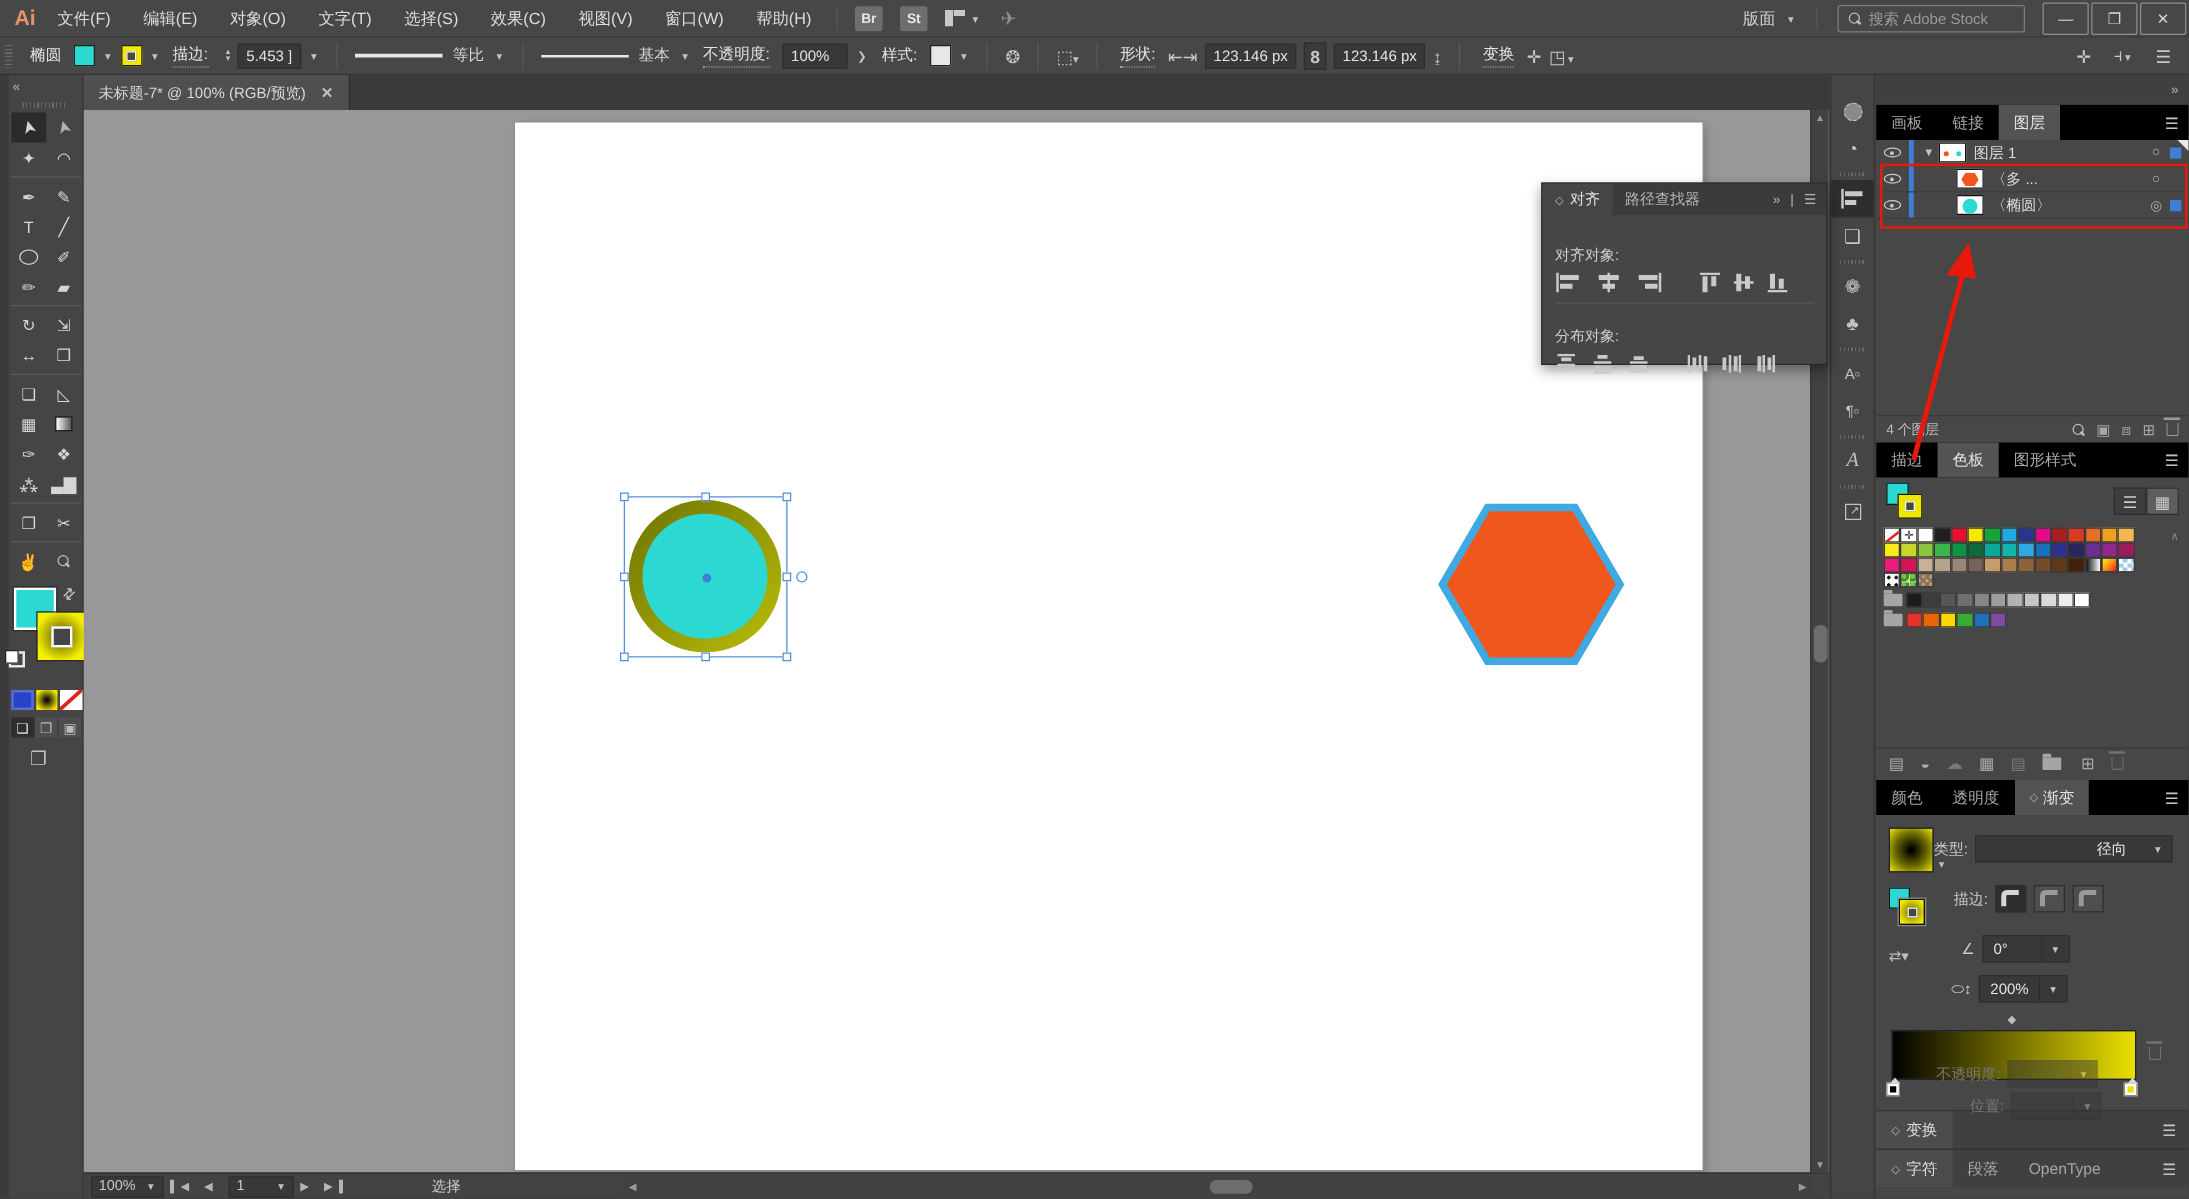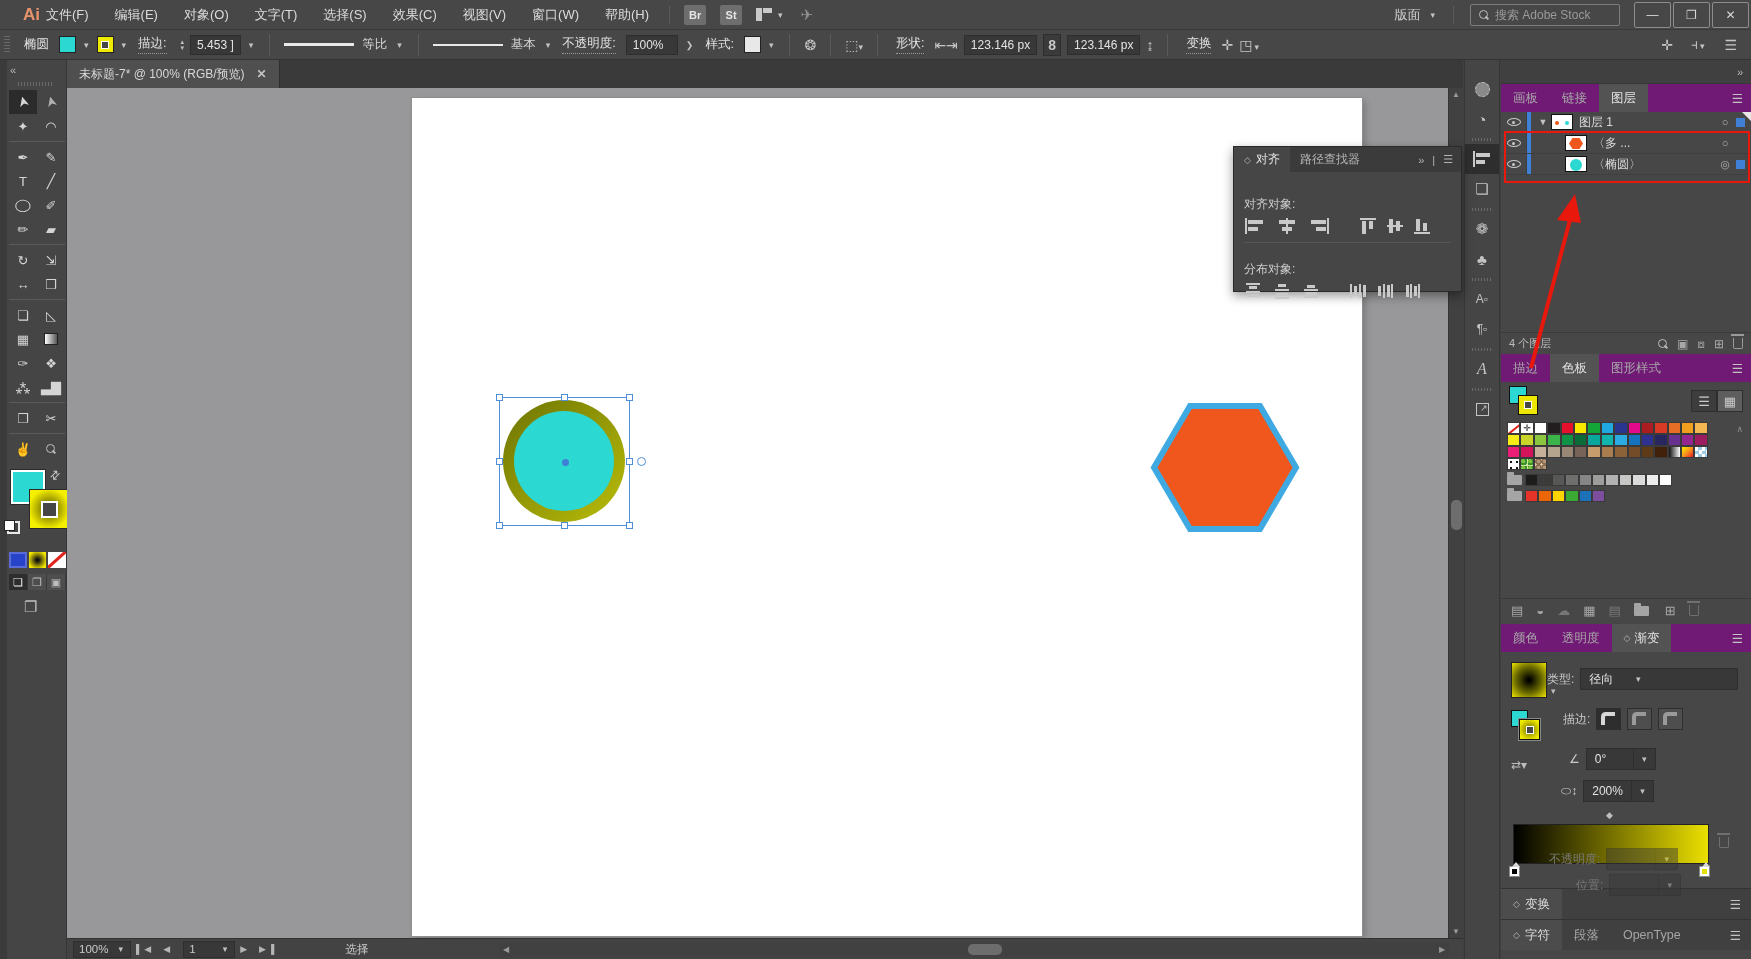--- a/index.html
+++ b/index.html
@@ -6,21 +6,21 @@
     --chrome:#474747; --chrome2:#404040; --edge:#333; --darker:#2c2c2c;
     --field:#383838; --text:#d6d6d6; --dim:#9e9e9e; --tab:#545454;
     --accent:#4f8fd8; --red:#e8180c; --paste:#98989a;
   }
   *{box-sizing:border-box;margin:0;padding:0;font-family:"Liberation Sans",sans-serif;}
   body{background:#222;}
   #app{position:relative;width:1751px;height:959px;background:var(--chrome2);overflow:hidden;color:var(--text);font-size:13px;}
 
   
   .menubar{position:absolute;left:0;top:0;width:1751px;height:30px;background:var(--chrome);display:flex;align-items:center;border-bottom:1px solid #393939;}
-  .ai-logo{width:40px;text-align:right;font-weight:bold;font-size:17px;color:#e8926a;}
+  .ai-logo{width:40px;text-align:center;font-weight:bold;font-size:17px;color:#e8926a;}
   .menus{display:flex;gap:26px;margin-left:6px;}
   .menus span{color:#dcdcdc;cursor:default;}
   .mb-sep{width:1px;height:18px;background:#5a5a5a;margin:0 14px 0 20px;}
   .sq-btn{width:22px;height:20px;background:#6e6e6e;color:#e6e6e6;font-size:11px;font-weight:bold;display:flex;align-items:center;justify-content:center;border-radius:2px;margin-right:14px;}
   .ws-icon{display:inline-flex;align-items:center;gap:4px;color:#c9c9c9;margin-right:16px;}
   .ws-glyph{display:inline-block;width:16px;height:13px;background:linear-gradient(90deg,#c9c9c9 6px,transparent 6px),linear-gradient(#c9c9c9 5px,transparent 5px);background-size:16px 13px, 9px 13px;background-position:0 0,7px 0;background-repeat:no-repeat;border:0;}
   .rocket{color:#8f8f8f;font-size:15px;margin-right:10px;}
   .mb-right{margin-left:auto;display:flex;align-items:center;}
   .mb-sep2{width:1px;height:18px;background:#5a5a5a;margin:0 16px;}
   .ws-label{color:#d0d0d0;display:flex;align-items:center;gap:8px;}
@@ -131,21 +131,21 @@
   .strip-dots{width:20px;height:3px;margin:4px auto 3px;background:repeating-linear-gradient(90deg,#6a6a6a 0 1px,transparent 1px 3px);}
   .strip-ic{width:34px;height:30px;display:flex;align-items:center;justify-content:center;color:#c3c3c3;font-size:15px;}
   .strip-ic.active{background:#2e2e2e;}
   .strip-ic svg rect{fill:#c9c9c9;}
   .dashed-circle{width:15px;height:15px;border:1.6px dashed #c3c3c3;border-radius:50%;background:#8a8a8a;}
   .export-ic{width:13px;height:13px;border:1.6px solid #c3c3c3;position:relative;font-size:9px;display:flex;align-items:flex-start;justify-content:flex-end;line-height:8px;}
   .glyphA{font-family:"Liberation Serif",serif;font-style:italic;font-size:16px;}
 
   .dock{position:absolute;left:1501px;top:60px;width:250px;height:899px;background:#474747;display:flex;flex-direction:column;}
   .dock-top{height:24px;background:#404040;display:flex;align-items:center;justify-content:flex-end;color:#b9b9b9;font-size:11px;padding-right:8px;border-bottom:1px solid #383838;}
-  .ptabs{height:28px;background:#701a75;display:flex;align-items:center;font-size:12.5px;flex:0 0 auto;}
+  .ptabs{height:28px;background:#000000;display:flex;align-items:center;font-size:12.5px;flex:0 0 auto;}
   .ptab{height:28px;display:flex;align-items:center;padding:0 12px;color:#a8a8a8;gap:4px;}
   .ptab.active{background:#535353;color:#e3e3e3;}
   .ptabs .pmenu{margin-left:auto;padding-right:8px;color:#c3c3c3;}
   .layers-body{height:220px;position:relative;background:#474747;}
   .lrow{height:21px;display:flex;align-items:center;border-bottom:1px solid #3e3e3e;font-size:12px;color:#dcdcdc;}
   .lrow .eye-c{width:26px;display:flex;justify-content:center;border-right:1px solid #3e3e3e;align-self:stretch;align-items:center;}
   .eye{position:relative;width:14px;height:8px;border:1.3px solid #c9c9c9;border-radius:50%;}
   .eye::after{content:'';position:absolute;left:4px;top:1.5px;width:3px;height:3px;border-radius:50%;background:#c9c9c9;}
   .lrow .selbar{width:4px;align-self:stretch;background:#3f7fd6;margin-right:4px;}
   .lrow .chev{width:16px;color:#c3c3c3;font-size:9px;text-align:center;}
@@ -715,21 +715,21 @@
           <span class="diamond">◇</span>
           <span>渐变</span>
         </div>
       <span class="pmenu">☰</span>
     </div>
     <div class="gr-body">
       <div class="gr-thumb"></div>
       <span class="gr-thumb-dd">▾</span>
       <div class="gr-row" style="left:46px;top:16px">
         <span class="gr-lbl">类型:</span>
-        <div class="gr-combo" style="width:158px;justify-content:flex-start">
+        <div class="gr-combo" style="width:158px;justify-content:flex-end">
           <span class="val">径向</span>
           <span class="dbt" style="border:0">▾</span>
         </div>
       </div>
       <div class="fs-mini3" style="position:absolute;left:10px;top:58px">
         <span class="f"></span>
         <span class="s">
             <i></i>
           </span>
       </div>

